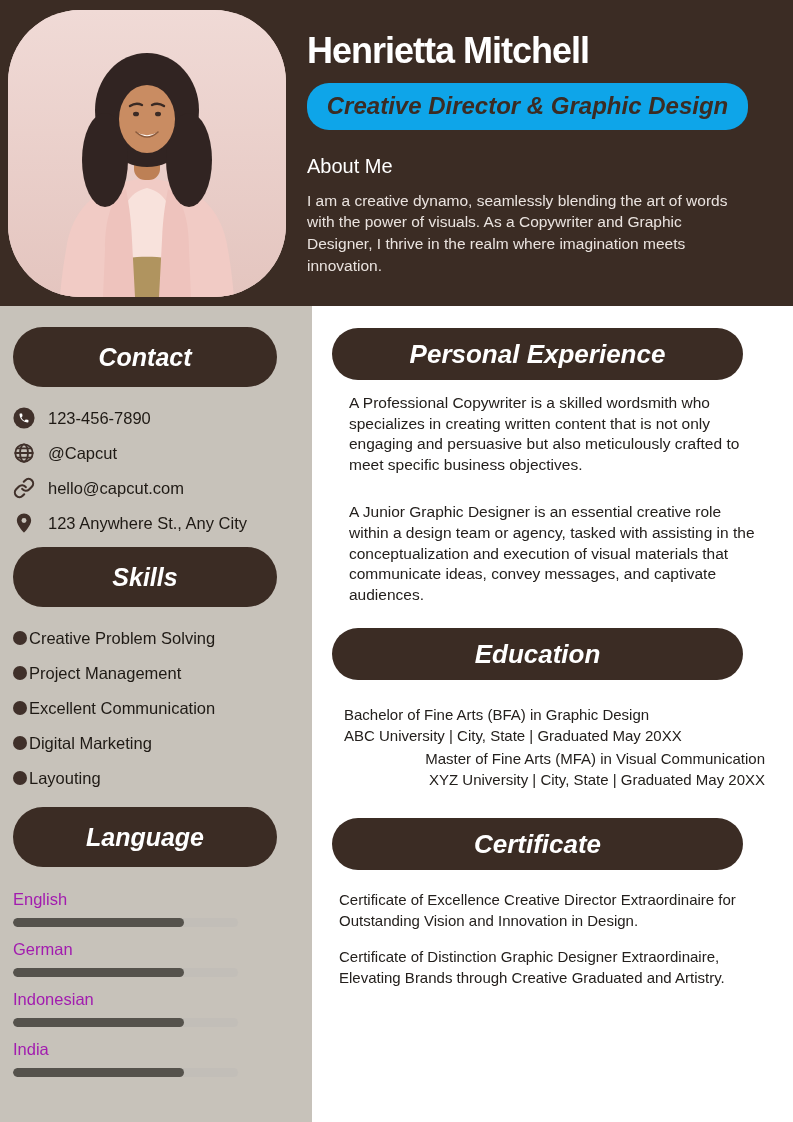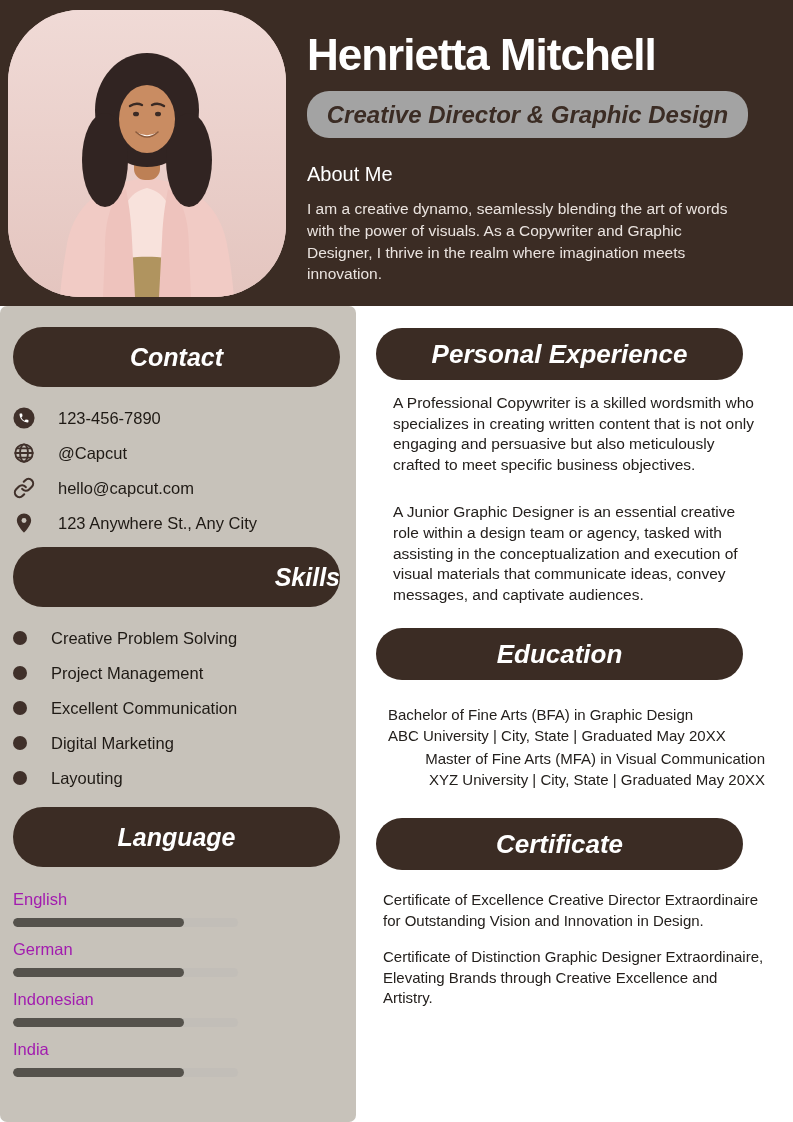--- a/index.html
+++ b/index.html
@@ -12,56 +12,55 @@
 
   
   .header { height:306px; background:#3b2c24; display:flex; flex-shrink:0; }
   .photo {
     width:278px; height:287px; margin:10px 0 0 8px; border-radius:72px;
     overflow:hidden; flex-shrink:0; background:#ecd4d0;
   }
   .photo svg { display:block; width:100%; height:100%; }
   .header-content { flex:1; padding:32px 45px 0 21px; }
   .name {
-    color:#ffffff; font-size:44px; font-weight:700; letter-spacing:-1px;
+    color:#ffffff; font-size:36px; font-weight:700; letter-spacing:-1px;
     line-height:1.05; white-space:nowrap;
   }
   .subtitle-pill {
-    margin-top:13px; background:#a3a3a3; border-radius:22px; height:47px;
+    margin-top:13px; background:#0ea5e9; border-radius:22px; height:47px;
     display:flex; align-items:center; justify-content:center;
     color:#3b2c24; font-size:24px; font-weight:700; font-style:italic;
   }
   .about-heading { margin-top:25px; color:#ffffff; font-size:20px; font-weight:400; }
   .about-text {
     margin-top:12px; color:#eae3df; font-size:15.5px; line-height:1.4;
     font-weight:400; max-width:450px;
   }
 
   
   .body { flex:1; display:flex; }
   .sidebar {
-    width:356px; flex-shrink:0; background:#c7c2ba;
-    padding:21px 16px 0 13px;
-    border-radius:7px;
+    width:312px; flex-shrink:0; background:#c7c2ba;
+    padding:21px 35px 0 13px;
   }
   .side-pill {
     height:60px; border-radius:30px; background:#3b2c24;
     display:flex; align-items:center; justify-content:center;
     color:#ffffff; font-size:25px; font-weight:700; font-style:italic;
   }
 
   .contact-list { margin-top:20px; }
-  .contact-row { display:flex; align-items:center; gap:23px; margin-bottom:13px; height:22px; }
+  .contact-row { display:flex; align-items:center; gap:13px; margin-bottom:13px; height:22px; }
   .contact-row .cicon { width:22px; height:22px; flex-shrink:0; display:flex; align-items:center; justify-content:center; }
   .contact-row .cicon svg { width:22px; height:22px; display:block; }
   .contact-text { font-size:16.5px; color:#1f1a15; }
 
-  .skills-pill { margin-top:12px;justify-content:flex-end; }
+  .skills-pill { margin-top:12px; }
   .skills-list { margin-top:20px; }
-  .skill-row { display:flex; align-items:center; gap:24px; margin-bottom:13px; height:22px; }
+  .skill-row { display:flex; align-items:center; gap:2px; margin-bottom:13px; height:22px; }
   .bullet { width:14px; height:14px; border-radius:50%; background:#40302a; flex-shrink:0; }
   .skill-text { font-size:16.5px; color:#1f1a15; }
 
   .language-pill { margin-top:18px; }
   .language-list { margin-top:23px; }
   .lang-row { margin-bottom:13px; }
   .lang-name { font-size:16.5px; color:#a21caf; height:20px; }
   .lang-bar {
     margin-top:8px; width:225px; height:9px; border-radius:5px; background:#c2beb8;
     overflow:hidden;
@@ -268,17 +267,17 @@
       </div>
       <div class="edu-entry second">
         <div>Master of Fine Arts (MFA) in Visual Communication</div>
         <div>XYZ University | City, State | Graduated May 20XX</div>
       </div>
 
       <div class="main-pill certificate-pill">
         <span>Certificate</span>
       </div>
       <div class="cert-entry first">Certificate of Excellence Creative Director Extraordinaire for Outstanding Vision and Innovation in Design.</div>
-      <div class="cert-entry second">Certificate of Distinction Graphic Designer Extraordinaire, Elevating Brands through Creative Excellence and Artistry.</div>
+      <div class="cert-entry second">Certificate of Distinction Graphic Designer Extraordinaire, Elevating Brands through Creative Graduated and Artistry.</div>
 
     </div>
   </div>
 </div>
 
 </body></html>

